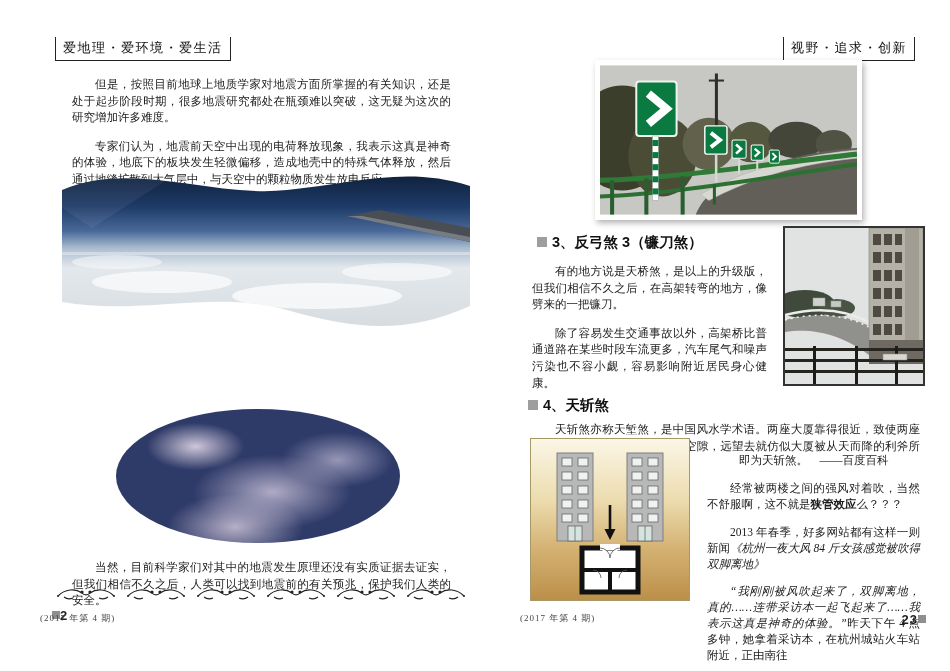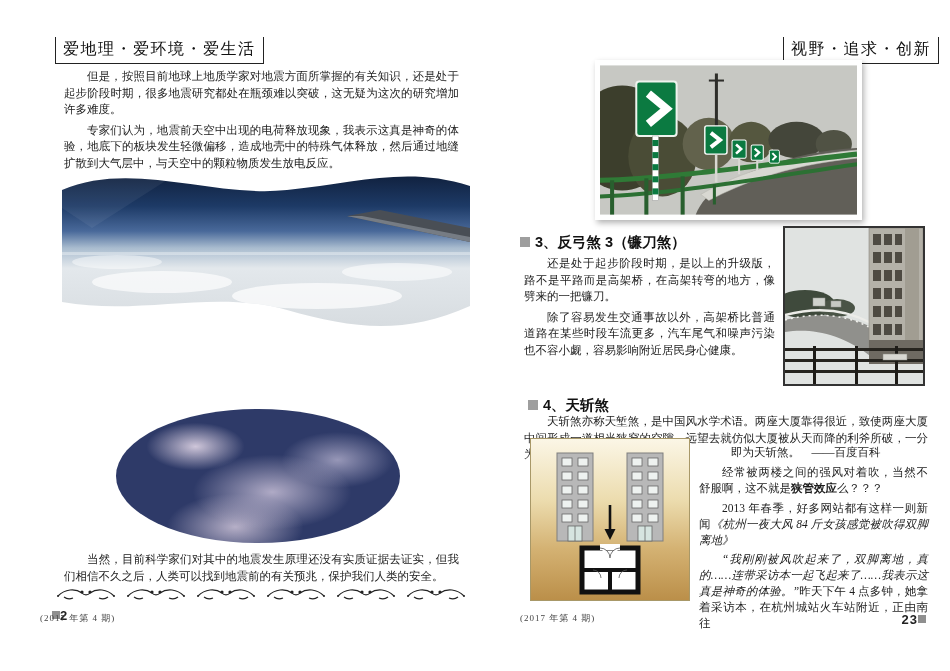--- a/index.html
+++ b/index.html
@@ -1,31 +1,31 @@
 <!DOCTYPE html>
 <html><head>
 <meta charset="utf-8">
 <style>
   html,body{margin:0;padding:0;background:#ffffff;}
   .canvas{position:relative;width:950px;height:671px;background:#fff;overflow:hidden;
           font-family:"Liberation Serif","DejaVu Serif",serif;color:#1b1b1b;}
   
   .hdr{position:absolute;font-family:"Liberation Sans","DejaVu Sans",sans-serif;
-       font-size:16px;letter-spacing:1.5px;color:#111;padding:2px 7px 3px;
+       font-size:13px;letter-spacing:1.5px;color:#111;padding:2px 7px 3px;
        border-left:1.5px solid #222;border-right:1.5px solid #222;border-bottom:1.5px solid #222;}
   .hdr-left{left:55px;top:37px;}
   .hdr-right{left:783px;top:37px;}
   
   .blk{position:absolute;}
-  .para{margin:4px;font-size:11.5px;line-height:16.6px;text-align:justify;text-indent:2em;color:#1c1c1c;}
+  .para{margin:12px;font-size:11.5px;line-height:16.6px;text-align:justify;text-indent:2em;color:#1c1c1c;}
   .noindent{text-indent:0;padding-left:32px;}
   .kai{font-style:italic;}
   
   .heading{font-family:"Liberation Sans","DejaVu Sans",sans-serif;font-weight:bold;
-           font-size:14.5px;color:#111;margin:6px 0 4px 0;text-indent:0;line-height:18px;}
+           font-size:14.5px;color:#111;margin:6px 0 4px 17px;text-indent:0;line-height:18px;}
   .sq{display:inline-block;width:10px;height:10px;background:#9e9e9e;margin-right:5px;}
   
   #wave{left:62px;top:164px;width:408px;height:168px;}
   #oval{left:116px;top:409px;width:284px;height:134px;border-radius:50%;
         background:
          radial-gradient(ellipse 70px 34px at 28% 28%, rgba(216,206,224,.95), rgba(216,206,224,0) 70%),
          radial-gradient(ellipse 110px 52px at 55% 62%, rgba(198,190,214,.85), rgba(198,190,214,0) 72%),
          radial-gradient(ellipse 80px 40px at 78% 38%, rgba(186,182,210,.75), rgba(186,182,210,0) 70%),
          radial-gradient(ellipse 95px 46px at 42% 88%, rgba(206,196,216,.85), rgba(206,196,216,0) 72%),
          #2e3a68;}
@@ -238,21 +238,21 @@
       </g>
       <g>
         <rect x="168" y="84" width="10" height="13" rx="1.5" fill="#0b7a41" stroke="#fff" stroke-width="0.9"></rect>
         <polyline points="171,87 174.5,90.5 171,94" stroke="#fff" stroke-width="2" fill="none"></polyline>
       </g>
     </svg>
   </div>
 
   <div class="blk" id="rtcol">
     <p class="heading"><span class="sq"></span><span>3、反弓煞 3（镰刀煞）</span></p>
-    <p class="para">还是处于起步阶段时期，是以上的升级版，路不是平路而是高架桥，在高架转弯的地方，像劈来的一把镰刀。</p>
+    <p class="para">有的地方说是天桥煞，是以上的升级版，但我们相信不久之后，在高架转弯的地方，像劈来的一把镰刀。</p>
     <p class="para">除了容易发生交通事故以外，高架桥比普通道路在某些时段车流更多，汽车尾气和噪声污染也不容小觑，容易影响附近居民身心健康。</p>
   </div>
 
   <div class="blk" id="photo2">
     <svg width="138" height="156" viewBox="0 0 138 156">
       <rect width="138" height="156" fill="#e0e3e1"></rect>
       <ellipse cx="20" cy="76" rx="30" ry="14" fill="#3f4a3c"></ellipse>
       <ellipse cx="52" cy="80" rx="18" ry="9" fill="#4a5446"></ellipse>
       <rect x="28" y="70" width="12" height="8" fill="#cfd2cc" stroke="#9a9a96" stroke-width="0.5"></rect>
       <rect x="46" y="73" width="10" height="6" fill="#c6c9c3" stroke="#9a9a96" stroke-width="0.5"></rect>

